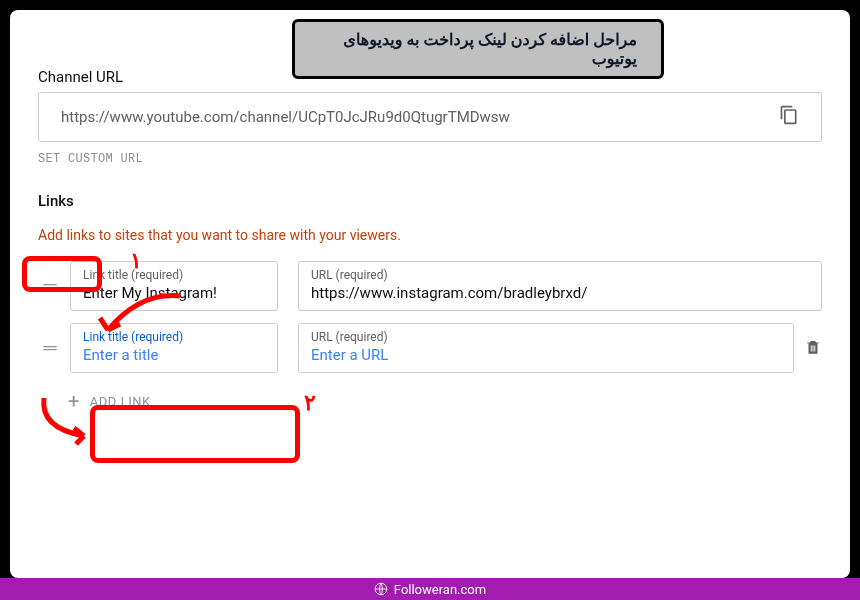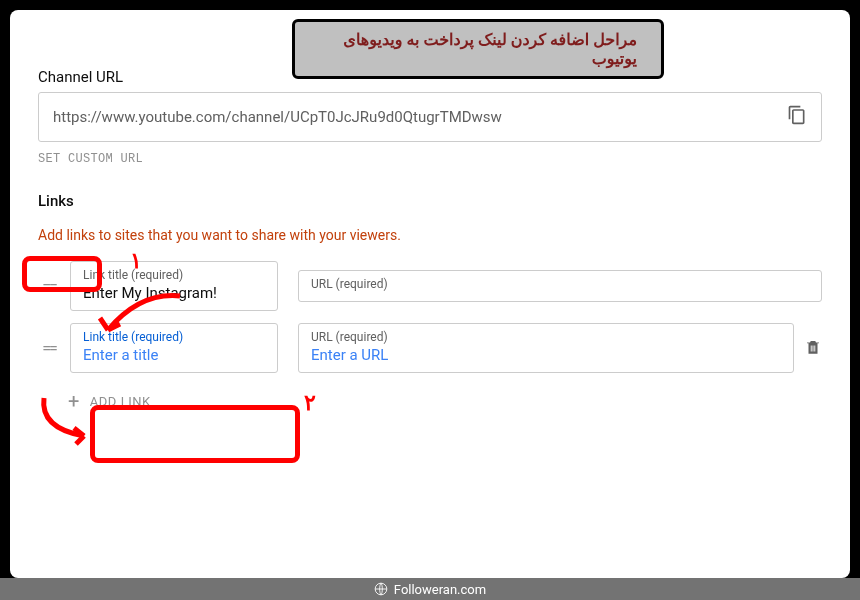--- a/index.html
+++ b/index.html
@@ -27,21 +27,21 @@
     .banner {
       position: absolute;
       top: 9px;
       left: 50%;
       transform: translateX(-50%);
       background: #c0c0c0;
       border: 3px solid #000;
       border-radius: 6px;
       padding: 8px 24px;
       font-weight: 700;
-      color: #7f1d1d;
+      color: #0f172a;
       font-size: 16px;
       direction: rtl;
       z-index: 20;
       margin-left: 48px;
     }
     .section-title {
       color: #0d0d0d;
       font-weight: 400;
       font-size: 15px;
       margin-top: 32px;
@@ -50,21 +50,21 @@
     .section-desc {
       font-size: 13px;
       line-height: 1.5;
       color: #606060;
       margin-bottom: 16px;
     }
     .learn-more { color: #065fd4; cursor: pointer; }
     .url-field {
       border: 1px solid #ccc;
       border-radius: 3px;
-      padding: 12px 14px;
+      padding: 12px 22px;
       font-size: 15px;
       color: #606060;
       display: flex;
       align-items: center;
       justify-content: space-between;
       margin-bottom: 10px;
       gap: 17px;
     }
     .url-field .copy svg { width: 20px; height: 20px; fill: #606060; }
     .small-caps {
@@ -154,21 +154,21 @@
     .arrow {
       position: absolute;
       z-index: 15;
       pointer-events: none;
     }
 
     .footer {
       position: absolute;
       left: 0; right: 0; bottom: 0;
       height: 22px;
-      background: #737373;
+      background: #a21caf;
       color: #fff;
       font-size: 13px;
       display: flex;
       align-items: center;
       justify-content: center;
       gap: 6px;
     }
     .footer svg { width: 14px; height: 14px; stroke: #fff; fill: none; }
   </style>
 </head>
@@ -196,20 +196,21 @@
 
   
   <div class="link-row">
     <div class="drag">==</div>
     <div class="field-box title">
       <div class="field-label">Link title (required)</div>
       <div class="field-value filled">Enter My Instagram!</div>
     </div>
     <div class="field-box url">
       <div class="field-label">URL (required)</div>
+      <div class="field-value filled">https://www.instagram.com/bradleybrxd/</div>
     </div>
   </div>
 
   
   <div class="link-row">
     <div class="drag">==</div>
     <div class="field-box title">
       <div class="field-label focused">Link title (required)</div>
       <div class="field-value">Enter a title</div>
     </div>

